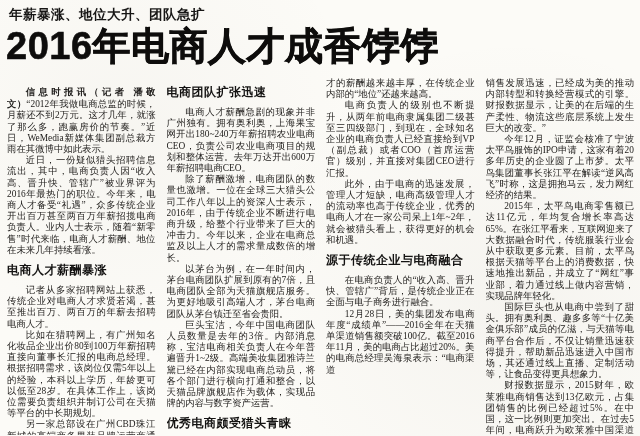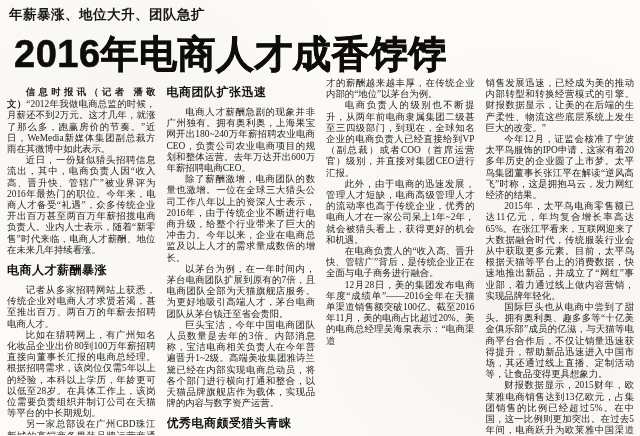--- a/index.html
+++ b/index.html
@@ -53,43 +53,44 @@
     font-family: "Liberation Sans", "DejaVu Sans", sans-serif;
     font-weight: 700; font-size: 12px; letter-spacing: 0.5px;
     color: #141312;
   }
 </style>
 </head>
 <body>
 
 <div class="sheet">
   <div class="kicker">年薪暴涨、地位大升、团队急扩</div>
-  <h1 class="headline" style="margin:8px;">2016年电商人才成香饽饽</h1>
+  <h1 class="headline" style="margin:0;">2016年电商人才成香饽饽</h1>
   <div class="columns">
       <div class="col">
         <p><b>信息时报讯（记者 潘敬文）</b>“2012年我做电商总监的时候，月薪还不到2万元。这才几年，就涨了那么多，跑赢房价的节奏。”近日，WeMedia新媒体集团副总裁方雨在其微博中如此表示。</p>
         <p>近日，一份疑似猎头招聘信息流出，其中，电商负责人因“收入高、晋升快、管辖广”被业界评为2016年最热门的职位。今年来，电商人才备受“礼遇”，众多传统企业开出百万甚至两百万年薪招揽电商负责人。业内人士表示，随着“新零售”时代来临，电商人才薪酬、地位在未来几年持续看涨。</p>
         <h3>电商人才薪酬暴涨</h3>
         <p>记者从多家招聘网站上获悉，传统企业对电商人才求贤若渴，甚至推出百万、两百万的年薪去招聘电商人才。</p>
         <p>比如在猎聘网上，有广州知名化妆品企业出价80到100万年薪招聘直接向董事长汇报的电商总经理。根据招聘需求，该岗位仅需5年以上的经验，本科以上学历，年龄更可以低至28岁。在具体工作上，该岗位需要负责组织并制订公司在天猫等平台的中长期规划。</p>
         <p>另一家总部设在广州CBD珠江新城的高端商务男装品牌运营商通过相关网站招聘电商总监，年薪100~160万。该岗位需要8年经验，汇报对象是副总裁。此外，星期六鞋业集团（股份代码：002291）开价48~84万招聘电商运营总监。</p>
       </div>
       <div class="col">
         <h3>电商团队扩张迅速</h3>
         <p>电商人才薪酬急剧的现象并非广州独有。拥有奥利奥，上海果宝网开出180~240万年薪招聘农业电商CEO，负责公司农业电商项目的规划和整体运营。去年万达开出600万年薪招聘电商CEO。</p>
         <p>除了薪酬激增，电商团队的数量也激增。一位在全球三大猎头公司工作八年以上的资深人士表示，2016年，由于传统企业不断进行电商升级，给整个行业带来了巨大的冲击力。今年以来，企业在电商总监及以上人才的需求量成数倍的增长。</p>
         <p>以茅台为例，在一年时间内，茅台电商团队扩展到原有的7倍，且电商团队全部为天猫旗舰店服务。为更好地吸引高端人才，茅台电商团队从茅台镇迁至省会贵阳。</p>
         <p>巨头宝洁，今年中国电商团队人员数量是去年的3倍。内部消息称，宝洁电商相关负责人在今年普遍晋升1~2级。高端美妆集团雅诗兰黛已经在内部实现电商总动员，将各个部门进行横向打通和整合，以天猫品牌旗舰店作为载体，实现品牌的内容与数字资产运营。</p>
         <h3>优秀电商颇受猎头青睐</h3>
         <p>据记者了解，2016年不仅电商人</p>
       </div>
       <div class="col">
-        <p class="cont">才的薪酬越来越丰厚，在传统企业内部的“地位”以茅台为例。</p>
+        <p class="cont">才的薪酬越来越丰厚，在传统企业内部的“地位”还越来越高。</p>
         <p>电商负责人的级别也不断提升，从两年前电商隶属集团二级甚至三四级部门，到现在，全球知名企业的电商负责人已经直接给到VP（副总裁）或者COO（首席运营官）级别，并直接对集团CEO进行汇报。</p>
         <p>此外，由于电商的迅速发展，管理人才短缺，电商高级管理人才的流动率也高于传统企业，优秀的电商人才在一家公司呆上1年~2年，就会被猎头看上，获得更好的机会和机遇。</p>
+        <h3>源于传统企业与电商融合</h3>
         <p>在电商负责人的“收入高、晋升快、管辖广”背后，是传统企业正在全面与电子商务进行融合。</p>
         <p>12月28日，美的集团发布电商年度“成绩单”——2016全年在天猫单渠道销售额突破100亿。截至2016年11月，美的电商占比超过20%。美的电商总经理吴海泉表示：“电商渠道</p>
       </div>
       <div class="col">
         <p class="cont">销售发展迅速，已经成为美的推动内部转型和转换经营模式的引擎。财报数据显示，让美的在后端的生产柔性、物流这些底层系统上发生巨大的改变。”</p>
         <p>今年12月，证监会核准了宁波太平鸟服饰的IPO申请，这家有着20多年历史的企业圆了上市梦。太平鸟集团董事长张江平在解读“逆风高飞”时称，这是拥抱马云，发力网红经济的结果。</p>
         <p>2015年，太平鸟电商零售额已达11亿元，年均复合增长率高达65%。在张江平看来，互联网迎来了大数据融合时代，传统服装行业会从中获取更多元素。目前，太平鸟根据天猫等平台上的消费数据，快速地推出新品，并成立了“网红”事业部，着力通过线上做内容营销，实现品牌年轻化。</p>
         <p>国际巨头也从电商中尝到了甜头。拥有奥利奥、趣多多等“十亿美金俱乐部”成员的亿滋，与天猫等电商平台合作后，不仅让销量迅速获得提升，帮助新品迅速进入中国市场，其还通过线上直播、定制活动等，让食品变得更具想象力。</p>
         <p>财报数据显示，2015财年，欧莱雅电商销售达到13亿欧元，占集团销售的比例已经超过5%。在中国，这一比例则更加突出。在过去5年间，电商跃升为欧莱雅中国渠道前三位，2015年电商渠道销售较去年增长60%。</p>
       </div>

